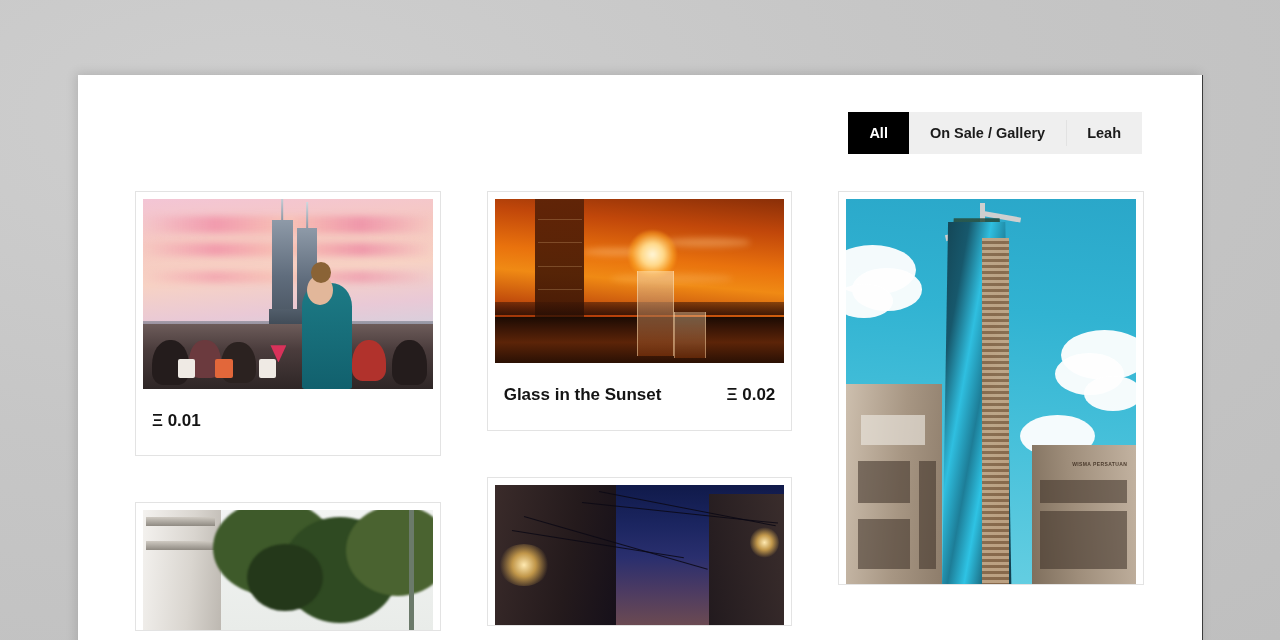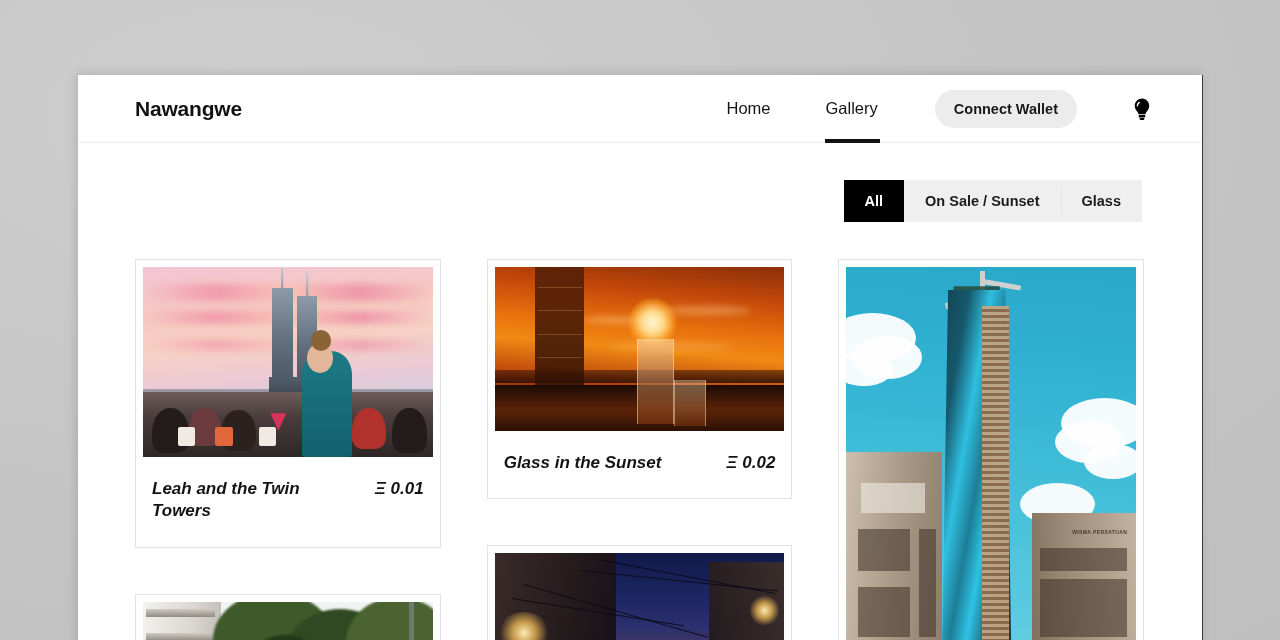--- a/index.html
+++ b/index.html
@@ -161,21 +161,20 @@
     overflow: hidden;
     background: #ddd;
   }
 
   .card-body {
     display: flex;
     align-items: flex-start;
     justify-content: space-between;
     gap: 14px;
     padding: 21px 9px 24px 9px;
-    font-style: italic;
   }
 
   .card-title {
     font-size: 17px;
     font-weight: 700;
     color: #141414;
     line-height: 1.32;
     max-width: 185px;
   }
 
@@ -248,47 +247,26 @@
   .s5 .bldgL { position:absolute; left:0; top:0; width:42%; height:100%; background:linear-gradient(100deg,#3a2b2a,#241a1c 60%,#16101a); }
   .s5 .bldgR { position:absolute; right:0; top:6%; width:26%; height:94%; background:linear-gradient(260deg,#3a2d2c,#221a1e); }
   .s5 .lamp { position:absolute; border-radius:50%; background:radial-gradient(circle,#ffe9b0 0%,rgba(255,200,90,.7) 35%,rgba(255,170,60,0) 72%); }
   .s5 .wire { position:absolute; height:1px; background:rgba(10,8,20,.85); transform-origin:left center; }
 </style>
 </head>
 <body>
 
 <div class="panel">
 
-  <header class="site-header">
-    <div class="brand">Nawangwe</div>
-
-    <nav class="nav">
-      <a class="nav-link">Home</a>
-      <a class="nav-link active">Gallery</a>
-
-      <button class="wallet-btn">Connect Wallet</button>
-
-      <button class="theme-toggle">
-        <span>
-          <svg width="26" height="26" viewBox="0 0 24 24" aria-hidden="true">
-            <path d="M12 2.2c-3.7 0-6.7 3-6.7 6.7 0 2.5 1.4 4.3 2.5 5.6.5.6.8 1.1.8 1.7v.6h6.8v-.6c0-.6.3-1.1.8-1.7 1.1-1.3 2.5-3.1 2.5-5.6 0-3.7-3-6.7-6.7-6.7z" fill="#000"></path>
-            <rect x="9" y="17.6" width="6" height="2.2" rx="0.5" fill="#000"></rect>
-            <rect x="9.8" y="20.2" width="4.4" height="1.9" rx="0.9" fill="#000"></rect>
-            <path d="M9.4 5.9a4.2 4.2 0 0 0-1.7 3.1" stroke="#fff" stroke-width="1.3" fill="none" stroke-linecap="round"></path>
-          </svg>
-        </span>
-      </button>
-    </nav>
-  </header>
 
   <div class="filters-row">
     <div class="filter-group">
       <button class="filter-tab active">All</button>
-      <button class="filter-tab">On Sale / Sunset</button>
-      <button class="filter-tab">Glass</button>
+      <button class="filter-tab">On Sale / Gallery</button>
+      <button class="filter-tab">Leah</button>
     </div>
   </div>
 
   <div class="gallery">
 
     <div class="col">
 
       <div class="card">
         <div class="card-media" style="height:190px">
           <div class="scene s1">
@@ -313,21 +291,20 @@
             <div class="chair" style="left:76%;"></div>
             <div class="blob" style="left:72%;bottom:4%;width:12%;height:22%;background:#b1322c"></div>
             <div class="blob" style="left:86%;bottom:2%;width:12%;height:24%;background:#241c1c"></div>
             <div class="glassdrink"></div>
             <div class="woman"></div>
             <div class="head"></div>
             <div class="bun"></div>
           </div>
         </div>
         <div class="card-body">
-          <div class="card-title">Leah and the Twin Towers</div>
           <div class="card-price">Ξ 0.01</div>
         </div>
       </div>
 
       <div class="card">
         <div class="card-media" style="height:120px">
           <div class="scene s4">
             <div class="bldg"></div>
             <div class="balcony" style="top:6%"></div>
             <div class="balcony" style="top:26%"></div>

